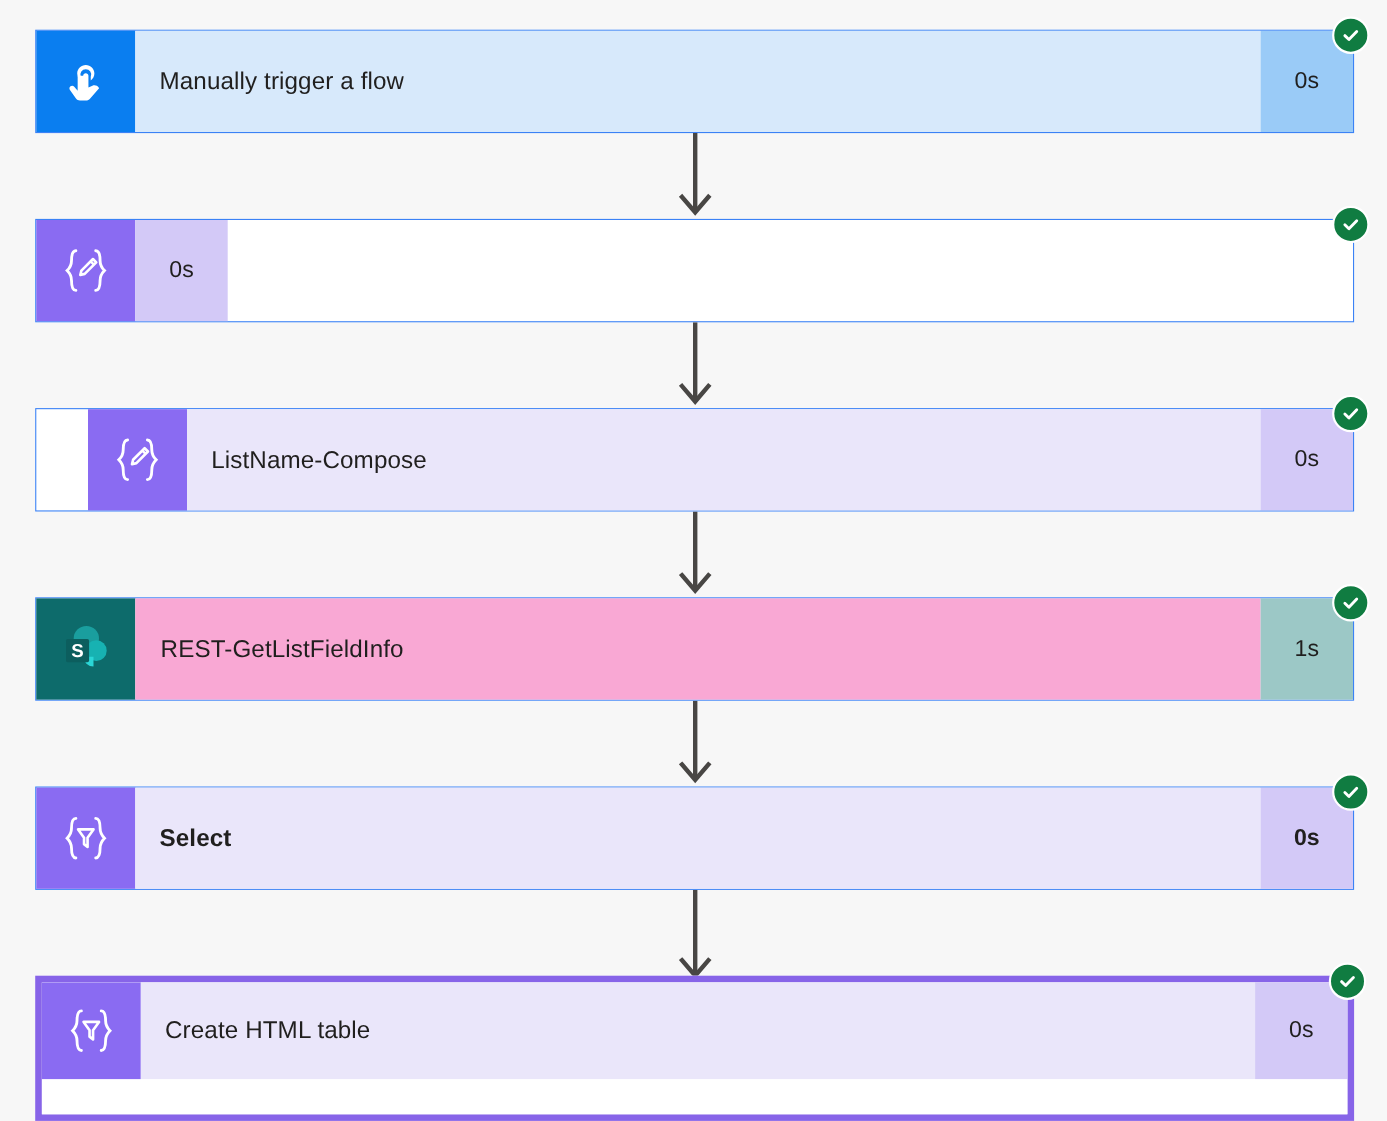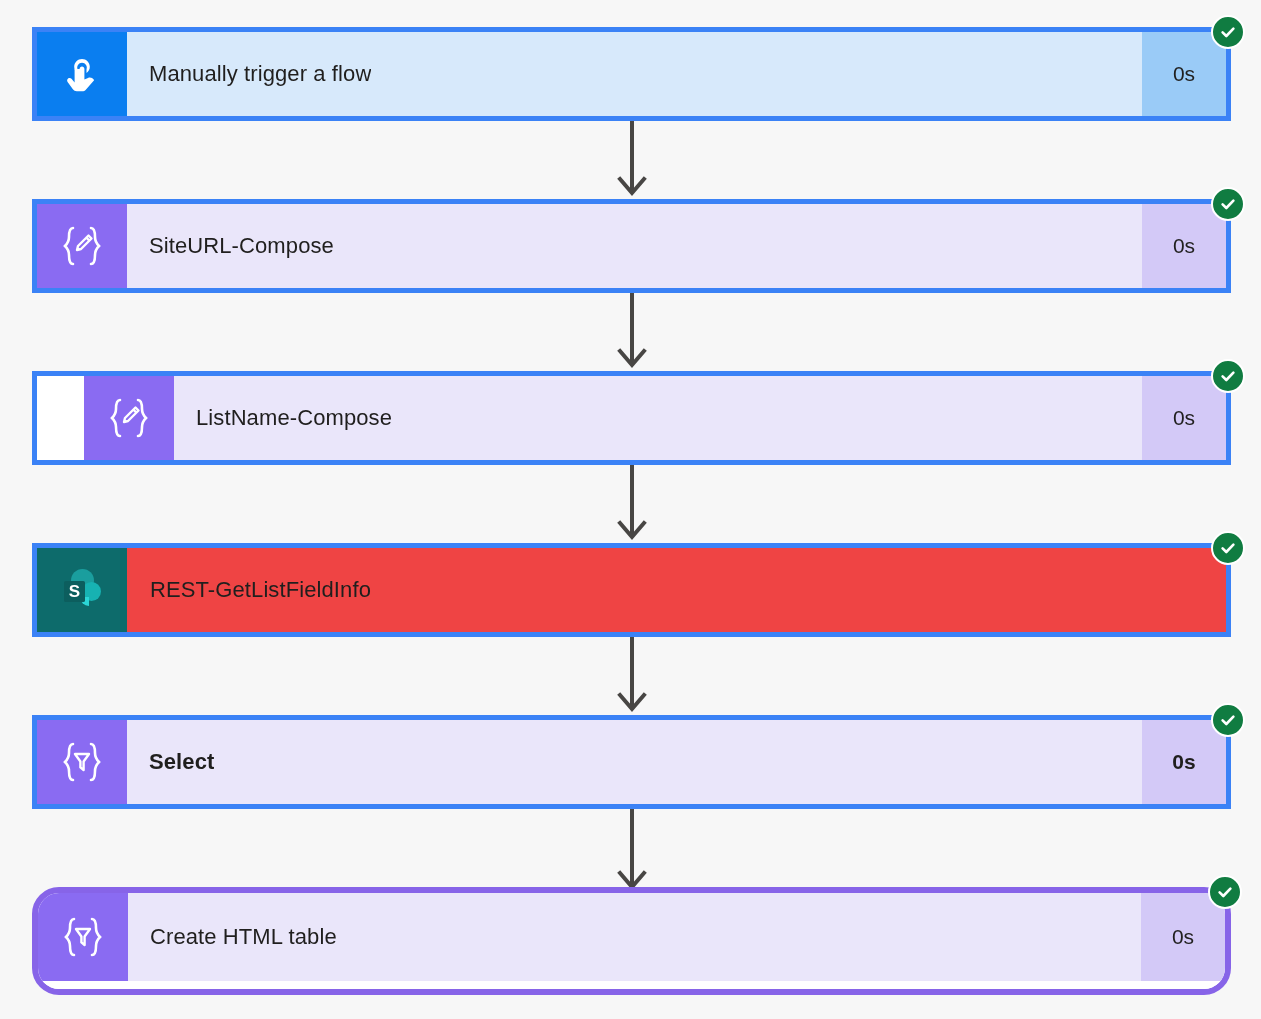--- a/index.html
+++ b/index.html
@@ -24,21 +24,21 @@
     height: 1019px;
   }
 
   
   .card {
     position: absolute;
     left: 32px;
     width: 1199px;
     height: 94px;
     box-sizing: border-box;
-    border: 5px solid #3b82f6;
+    border: 1px solid #3b82f6;
     display: flex;
     align-items: stretch;
     background: #ffffff;
   }
 
   .card-icon {
     width: 90px;
     flex: 0 0 90px;
     display: flex;
     align-items: center;
@@ -76,21 +76,21 @@
   
   .theme-trigger .card-icon      { background: #0a7ef0; }
   .theme-trigger .card-body      { background: #d7e9fb; }
   .theme-trigger .card-duration  { background: #9acbf7; }
 
   .theme-compose .card-icon      { background: #8a6bf2; }
   .theme-compose .card-body      { background: #eae6fa; }
   .theme-compose .card-duration  { background: #d3c9f7; }
 
   .theme-sharepoint .card-icon     { background: #0d6b6b; }
-  .theme-sharepoint .card-body     { background: #ef4444; padding-left: 23px; }
+  .theme-sharepoint .card-body     { background: #f9a8d4; padding-left: 23px; }
   .theme-sharepoint .card-duration { background: #9cc8c6; }
 
   
   .card-expanded {
     position: absolute;
     left: 32px;
     width: 1199px;
     box-sizing: border-box;
     border: 6px solid #8764e8;
     background: #ffffff;
@@ -164,23 +164,20 @@
 
   <div class="card theme-compose" style="top:199px;">
     <div class="card-icon">
       <svg class="glyph" width="52" height="44" viewBox="0 0 52 44" aria-hidden="true">
         <path fill="none" stroke="#ffffff" stroke-width="2.6" stroke-linecap="round" d="M17 4c-4 0-4 6-4 9s-1 6-4 9c3 3 4 6 4 9s0 9 4 9"></path>
         <path fill="none" stroke="#ffffff" stroke-width="2.6" stroke-linecap="round" d="M35 4c4 0 4 6 4 9s1 6 4 9c-3 3-4 6-4 9s0 9-4 9"></path>
         <path fill="none" stroke="#ffffff" stroke-width="2.4" stroke-linejoin="round" d="M32.5 11.5 L35.5 14.5 L25 25 L21 26 L22 22 Z"></path>
         <path fill="none" stroke="#ffffff" stroke-width="2.2" d="M30.4 13.6 L33.4 16.6"></path>
       </svg>
     </div>
-    <div class="card-body">
-      <span class="card-title">SiteURL-Compose</span>
-    </div>
     <div class="card-duration">0s</div>
   </div>
   <div class="status-badge" style="left:1211px; top:187px;">
     <svg width="20" height="20" viewBox="0 0 20 20" aria-hidden="true">
       <path fill="none" stroke="#ffffff" stroke-width="2.6" stroke-linecap="round" stroke-linejoin="round" d="M4.6 10.4 L8.3 14 L15.4 6.6"></path>
     </svg>
   </div>
 
   <div class="connector" style="top:293px; height:78px;">
     <svg width="40" height="78" viewBox="0 0 40 78" aria-hidden="true">
@@ -222,20 +219,21 @@
         <circle cx="27.5" cy="17.5" r="11.5" fill="#1a9e9e"></circle>
         <circle cx="36.5" cy="28.5" r="9.5" fill="#17b2b2"></circle>
         <path d="M25 34a9 9 0 0 0 9 9v-9z" fill="#2bd6d6"></path>
         <rect x="9" y="18" width="21" height="21" rx="1.6" fill="#0c5e5e"></rect>
         <text x="19.5" y="34" text-anchor="middle" fill="#ffffff" font-family="Liberation Sans, sans-serif" font-size="17" font-weight="bold">S</text>
       </svg>
     </div>
     <div class="card-body">
       <span class="card-title">REST-GetListFieldInfo</span>
     </div>
+    <div class="card-duration">1s</div>
   </div>
   <div class="status-badge" style="left:1211px; top:531px;">
     <svg width="20" height="20" viewBox="0 0 20 20" aria-hidden="true">
       <path fill="none" stroke="#ffffff" stroke-width="2.6" stroke-linecap="round" stroke-linejoin="round" d="M4.6 10.4 L8.3 14 L15.4 6.6"></path>
     </svg>
   </div>
 
   <div class="connector" style="top:637px; height:78px;">
     <svg width="40" height="78" viewBox="0 0 40 78" aria-hidden="true">
       <path fill="none" stroke="#484644" stroke-width="4" d="M20 0 V72"></path>
@@ -262,21 +260,21 @@
     </svg>
   </div>
 
   <div class="connector" style="top:809px; height:78px;">
     <svg width="40" height="78" viewBox="0 0 40 78" aria-hidden="true">
       <path fill="none" stroke="#484644" stroke-width="4" d="M20 0 V78"></path>
       <path fill="none" stroke="#484644" stroke-width="4" stroke-linecap="square" d="M8 64 L20 78 L32 64"></path>
     </svg>
   </div>
 
-  <div class="card-expanded" style="top:887px; height:108px;border-radius:27px;">
+  <div class="card-expanded" style="top:887px; height:132px;">
     <div class="card-header">
       <div class="card-icon" style="background:#8a6bf2;">
         <svg class="glyph" width="52" height="44" viewBox="0 0 52 44" aria-hidden="true">
           <path fill="none" stroke="#ffffff" stroke-width="2.6" stroke-linecap="round" d="M17 4c-4 0-4 6-4 9s-1 6-4 9c3 3 4 6 4 9s0 9 4 9"></path>
           <path fill="none" stroke="#ffffff" stroke-width="2.6" stroke-linecap="round" d="M35 4c4 0 4 6 4 9s1 6 4 9c-3 3-4 6-4 9s0 9-4 9"></path>
           <path fill="none" stroke="#ffffff" stroke-width="2.4" stroke-linejoin="round" d="M19 14 H33 L27.6 21.5 V30 L24.4 27.4 V21.5 Z"></path>
         </svg>
       </div>
       <div class="card-body" style="background:#eae6fa;">
         <span class="card-title">Create HTML table</span>

